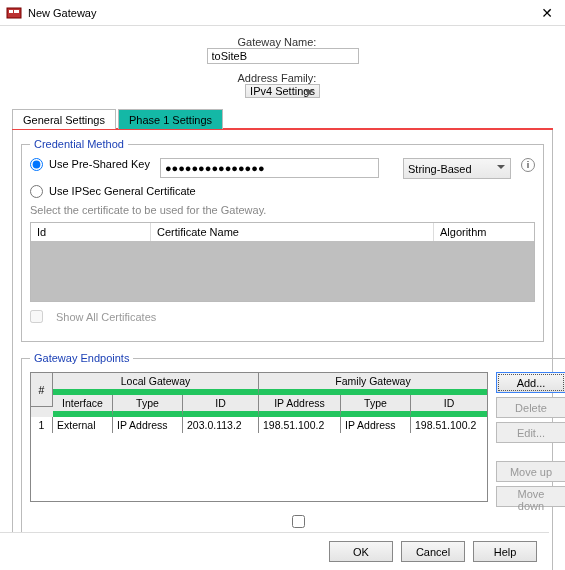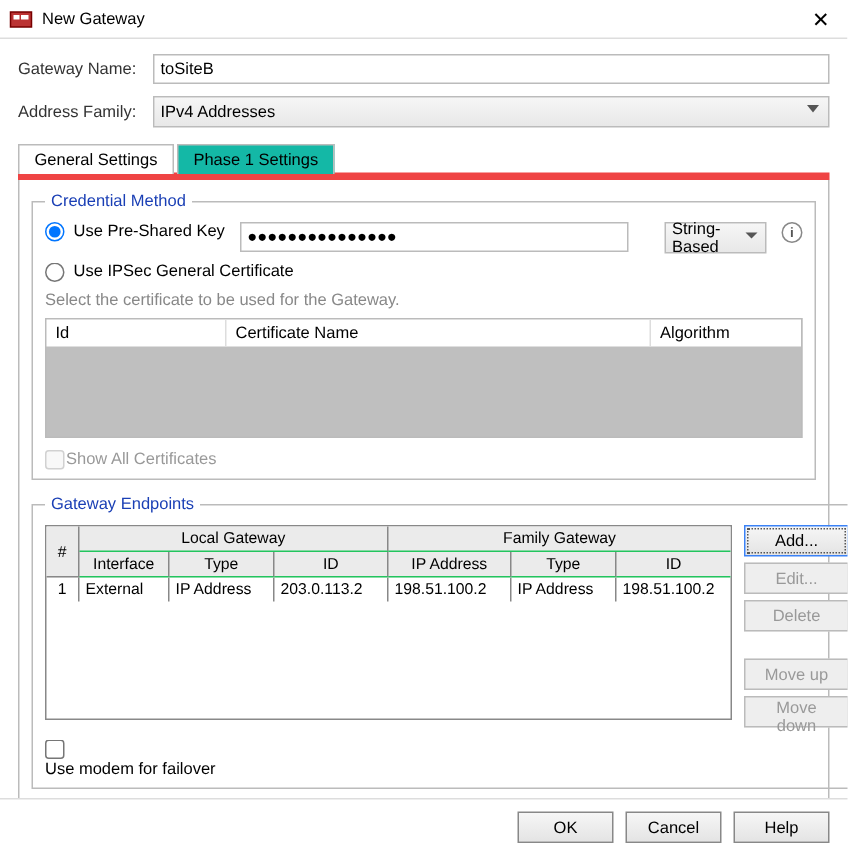--- a/index.html
+++ b/index.html
@@ -16,57 +16,57 @@
     height: 26px;
     display: flex;
     align-items: center;
     padding: 0 6px;
     border-bottom: 1px solid #ddd;
   }
   .titlebar .icon { width: 16px; height: 16px; margin-right: 6px; }
   .titlebar .title { flex: 1; }
   .titlebar .close { font-size: 14px; padding: 0 6px; cursor: default; }
   .content { padding: 10px 12px 8px 12px; }
-  .form-row { display: flex; align-items: center; margin-bottom: 8px; }
+  .form-row { display: flex; align-items: center; margin-bottom: 8px; flex-direction: column; }
   .form-row label { width: 90px; color: #333; }
   .text-input {
     flex: 1; height: 20px; border: 1px solid #bbb; padding: 1px 4px;
     font: inherit; background: #fff;
   }
   .select-wrap {
     flex: 1; height: 21px; border: 1px solid #bbb;
     background: linear-gradient(#f6f6f6,#e8e8e8);
     display: flex; align-items: center; padding: 0 4px;
     position: relative;
   }
   .select-wrap .caret {
     position: absolute; right: 6px; top: 5px;
     width: 0; height: 0; border-left: 4px solid transparent;
     border-right: 4px solid transparent; border-top: 5px solid #555;
   }
-  .tabs { margin-top: 10px; display: flex; border-bottom: 5px solid #ef4444; }
+  .tabs { margin-top: 10px; display: flex; border-bottom: 2px solid #ef4444; }
   .tab {
     padding: 4px 10px 3px 10px; border: 1px solid #bbb;
     border-bottom: none; margin-right: 2px; background: #14b8a6;
     position: relative; top: 1px; cursor: default;
   }
   .tab.active { background: #fff; }
   .panel { border: 1px solid #bbb; border-top: none; padding: 8px 8px 10px 8px; }
   fieldset {
-    border: 1px solid #bbb; margin: 0 0 10px 0; padding: 8px 8px 6px 8px;
+    border: 1px solid #bbb; margin: 0 0 10px 0; padding: 8px 8px 18px 8px;
   }
   fieldset legend { color: #1a3fb5; padding: 0 4px; }
   .radio-row { display: flex; align-items: flex-start; margin-bottom: 6px; gap: 4px; }
   .radio-row input[type="radio"] { margin: 0 2px 0 0; }
   .psk-input {
     flex: 1; height: 20px; border: 1px solid #bbb; padding: 1px 4px;
     font: inherit; background: #fff; margin-left: 6px;
   }
   .mini-select {
-    width: 68px; height: 21px; border: 1px solid #bbb;
+    width: 108px; height: 21px; border: 1px solid #bbb;
     background: linear-gradient(#f6f6f6,#e8e8e8);
     display: flex; align-items: center; padding: 0 4px; position: relative;
     margin-left: 20px;
   }
   .mini-select .caret {
     position: absolute; right: 5px; top: 6px;
     width: 0; height: 0; border-left: 4px solid transparent;
     border-right: 4px solid transparent; border-top: 4px solid #555;
   }
   .info-icon {
@@ -78,31 +78,31 @@
   .cert-table {
     border: 1px solid #bbb; width: 100%; height: 80px; background: #bfbfbf;
   }
   .cert-header {
     display: flex; background: #fff;
   }
   .cert-header .col {
     border-right: 1px solid #ddd; padding: 3px 6px;
   }
   .cert-header .col:last-child { border-right: none; }
-  .check-row { display: flex; align-items: flex-start; gap: 1px; margin-top: 8px; }
+  .check-row { display: flex; align-items: center; gap: 13px; margin-top: 8px; }
   .check-row input { margin: 0; }
 
   .endpoints-wrap { display: flex; gap: 8px; }
   .endpoints-table {
     border: 1px solid #888; flex: 1; display: flex; flex-direction: column;
     background: #fff; height: 130px;
   }
   .et-row { display: flex; }
   .et-cell {
-    border-right: 1px solid #888; border-bottom: 1px solid #22c55e;
+    border-right: 1px solid #888; border-bottom: 6px solid #22c55e;
     padding: 2px 4px; overflow: hidden; white-space: nowrap;
     font-size: 10.5px; text-align: left;
   }
   .et-body { flex: 1; overflow: hidden; }
   .et-header { background: #ebebeb; }
   .et-header .et-cell { text-align: center; }
   .et-body .et-cell { border-bottom: none; }
   .col-num { width: 22px; text-align: center; }
   .col-if { width: 60px; }
   .col-type { width: 70px; }
@@ -118,21 +118,21 @@
     background: linear-gradient(#f6f6f6,#e4e4e4);
     font: inherit; cursor: default;
   }
   .btn:disabled, .btn.disabled {
     color: #999; background: #eee; border-color: #bbb;
   }
   .btn.focus { border: 1px solid #3b82f6; outline: 1px dotted #555; outline-offset: -3px; }
   .footer-btns {
     display: flex; justify-content: flex-end; gap: 8px;
     padding: 8px 12px; border-top: 1px solid #ddd;
-    position: absolute; bottom: 0; right: 0; left: 0; background: #fff;
+    position: absolute; bottom: 0; right: 16px; left: 0; background: #fff;
   }
   .footer-btns .btn { width: 64px; }
   .checks-bottom { margin-top: 8px; }
   .checks-bottom .check-row { margin-top: 4px; flex-direction: column; }
 </style>
 </head>
 <body>
 
 <div class="titlebar">
   <span class="icon">
@@ -149,21 +149,21 @@
 <div class="content">
 
   <div class="form-row">
     <label>Gateway Name:</label>
     <input class="text-input" type="text" value="toSiteB" style="">
   </div>
 
   <div class="form-row">
     <label>Address Family:</label>
     <div class="select-wrap">
-      <span>IPv4 Addresses</span>
+      <span>IPv4 Settings</span>
       <span class="caret"></span>
     </div>
   </div>
 
   <div class="tabs">
     <div class="tab active">General Settings</div>
     <div class="tab">Phase 1 Settings</div>
   </div>
 
   <div class="panel">
@@ -233,22 +233,22 @@
               <div class="et-cell col-id">203.0.113.2</div>
               <div class="et-cell col-ip">198.51.100.2</div>
               <div class="et-cell col-rtype">IP Address</div>
               <div class="et-cell col-rid">198.51.100.2</div>
             </div>
           </div>
         </div>
 
         <div class="side-btns">
           <button class="btn focus">Add...</button>
+          <button class="btn disabled">Delete</button>
           <button class="btn disabled">Edit...</button>
-          <button class="btn disabled">Delete</button>
           <div style="height:10px"></div>
           <button class="btn disabled">Move up</button>
           <button class="btn disabled">Move down</button>
         </div>
       </div>
 
       <div class="checks-bottom">
         <div class="check-row">
           <input type="checkbox" style="">
           <span>Use modem for failover</span>

